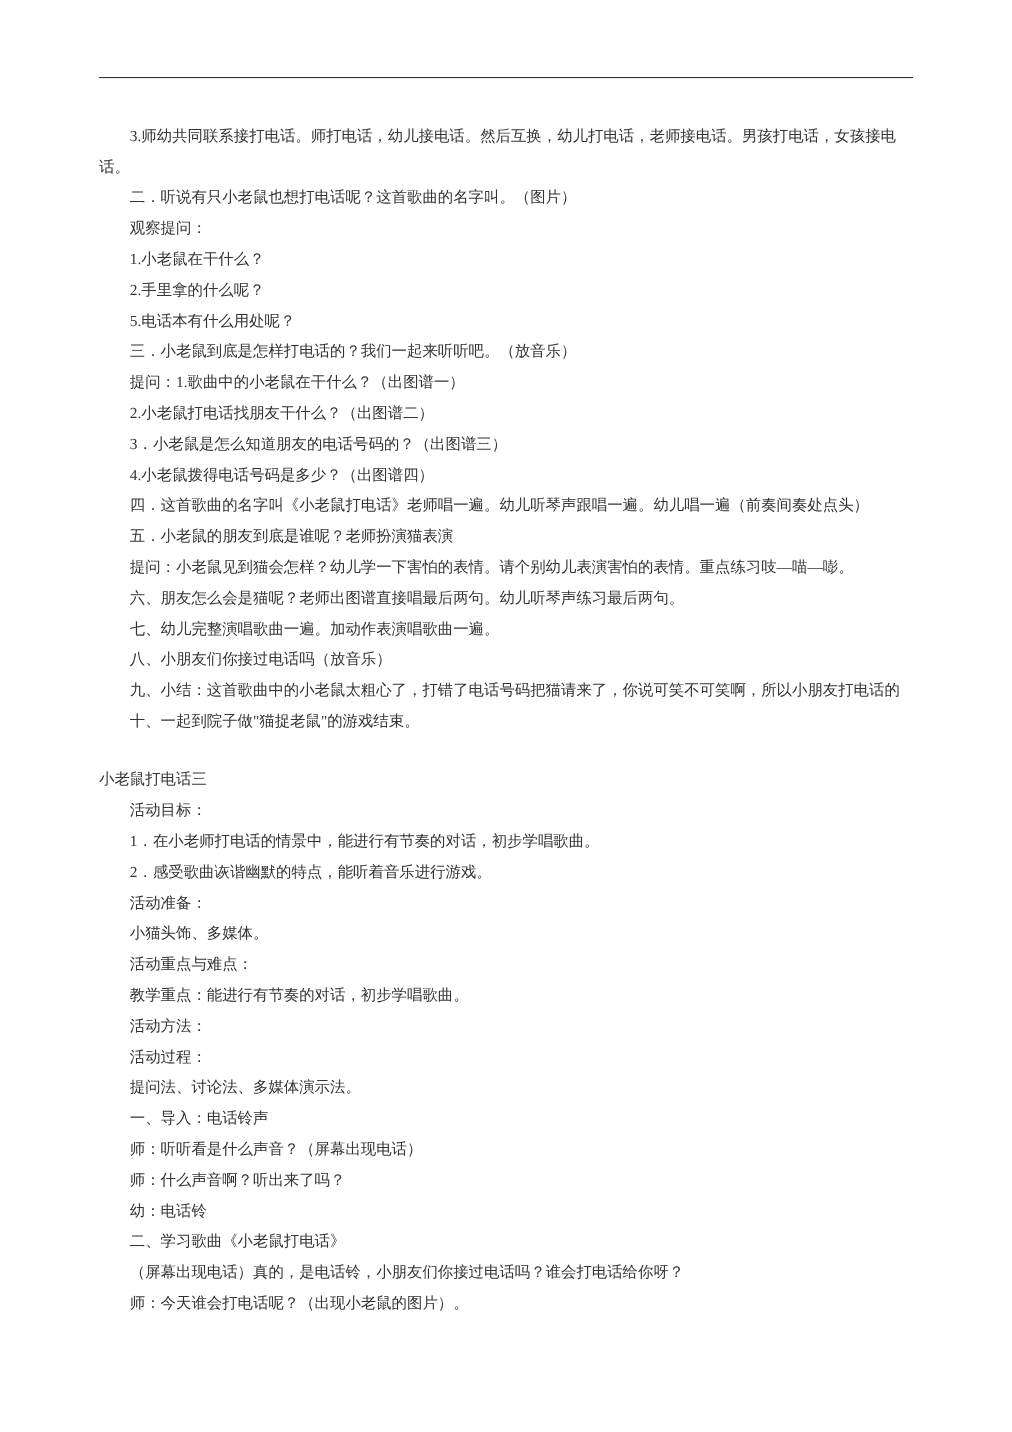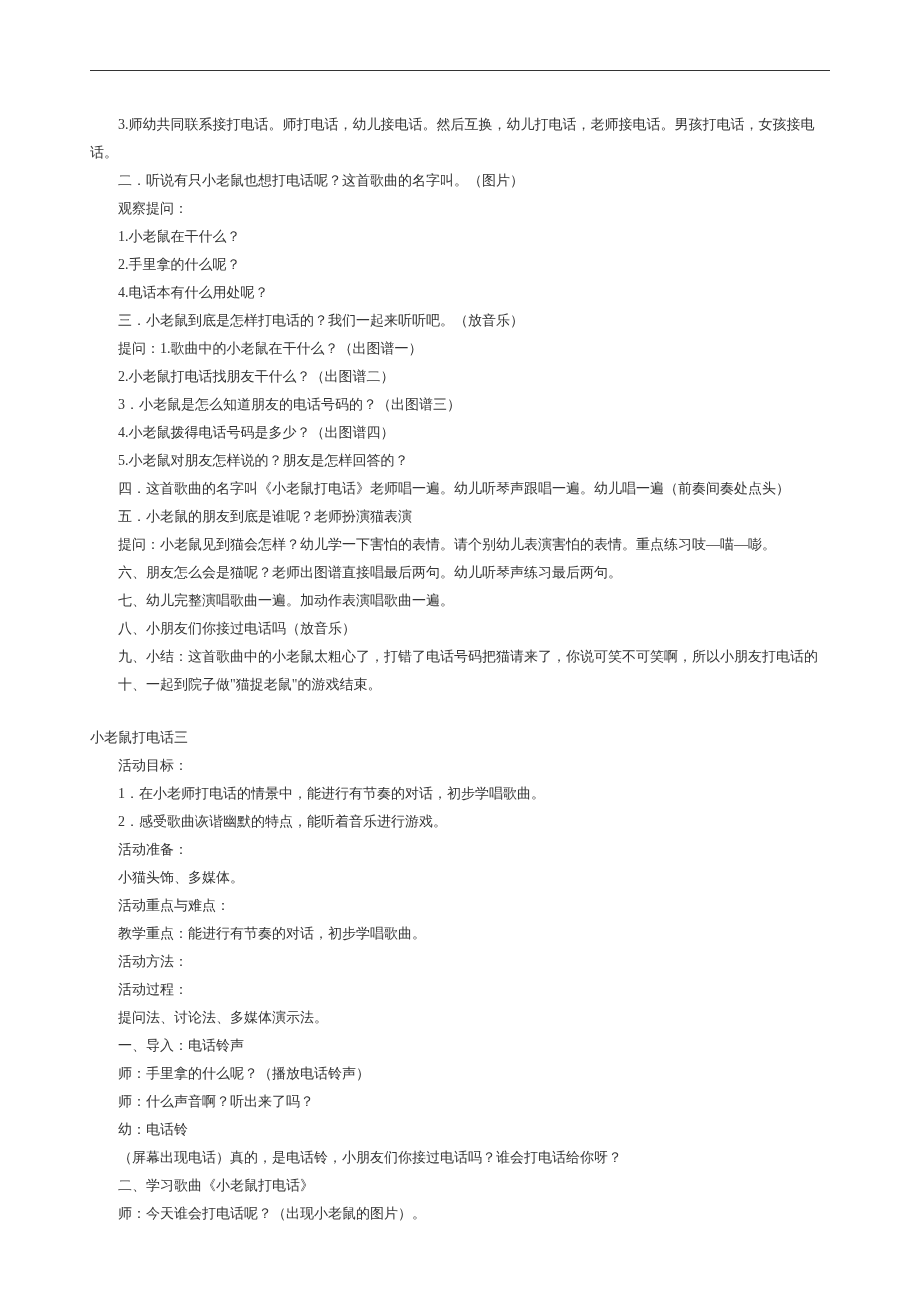--- a/index.html
+++ b/index.html
@@ -41,27 +41,26 @@
 
 <div class="page">
   <hr class="hr-line">
   <div id="content">
       <p class="para">3.师幼共同联系接打电话。师打电话，幼儿接电话。然后互换，幼儿打电话，老师接电话。男孩打电话，女孩接电</p>
       <p class="no-indent">话。</p>
       <p class="para">二．听说有只小老鼠也想打电话呢？这首歌曲的名字叫。（图片）</p>
       <p class="para">观察提问：</p>
       <p class="para">1.小老鼠在干什么？</p>
       <p class="para">2.手里拿的什么呢？</p>
-      <p class="para">4.电话本有什么用处呢？</p>
+      <p class="para">5.电话本有什么用处呢？</p>
       <p class="para">三．小老鼠到底是怎样打电话的？我们一起来听听吧。（放音乐）</p>
       <p class="para">提问：1.歌曲中的小老鼠在干什么？（出图谱一）</p>
       <p class="para">2.小老鼠打电话找朋友干什么？（出图谱二）</p>
       <p class="para">3．小老鼠是怎么知道朋友的电话号码的？（出图谱三）</p>
       <p class="para">4.小老鼠拨得电话号码是多少？（出图谱四）</p>
-      <p class="para">5.小老鼠对朋友怎样说的？朋友是怎样回答的？</p>
       <p class="para">四．这首歌曲的名字叫《小老鼠打电话》老师唱一遍。幼儿听琴声跟唱一遍。幼儿唱一遍（前奏间奏处点头）</p>
       <p class="para">五．小老鼠的朋友到底是谁呢？老师扮演猫表演</p>
       <p class="para">提问：小老鼠见到猫会怎样？幼儿学一下害怕的表情。请个别幼儿表演害怕的表情。重点练习吱—喵—嘭。</p>
       <p class="para">六、朋友怎么会是猫呢？老师出图谱直接唱最后两句。幼儿听琴声练习最后两句。</p>
       <p class="para">七、幼儿完整演唱歌曲一遍。加动作表演唱歌曲一遍。</p>
       <p class="para">八、小朋友们你接过电话吗（放音乐）</p>
       <p class="para">九、小结：这首歌曲中的小老鼠太粗心了，打错了电话号码把猫请来了，你说可笑不可笑啊，所以小朋友打电话的</p>
       <p class="para">十、一起到院子做"猫捉老鼠"的游戏结束。</p>
       <div class="blank"></div>
       <p class="section-title">小老鼠打电话三</p>
@@ -69,20 +68,20 @@
       <p class="para">1．在小老师打电话的情景中，能进行有节奏的对话，初步学唱歌曲。</p>
       <p class="para">2．感受歌曲诙谐幽默的特点，能听着音乐进行游戏。</p>
       <p class="para">活动准备：</p>
       <p class="para">小猫头饰、多媒体。</p>
       <p class="para">活动重点与难点：</p>
       <p class="para">教学重点：能进行有节奏的对话，初步学唱歌曲。</p>
       <p class="para">活动方法：</p>
       <p class="para">活动过程：</p>
       <p class="para">提问法、讨论法、多媒体演示法。</p>
       <p class="para">一、导入：电话铃声</p>
-      <p class="para">师：手里拿的什么呢？（播放电话铃声）</p>
+      <p class="para">师：听听看是什么声音？（屏幕出现电话）</p>
       <p class="para">师：什么声音啊？听出来了吗？</p>
       <p class="para">幼：电话铃</p>
+      <p class="para">二、学习歌曲《小老鼠打电话》</p>
       <p class="para">（屏幕出现电话）真的，是电话铃，小朋友们你接过电话吗？谁会打电话给你呀？</p>
-      <p class="para">二、学习歌曲《小老鼠打电话》</p>
       <p class="para">师：今天谁会打电话呢？（出现小老鼠的图片）。</p>
     </div>
 </div>
 
 </body></html>

